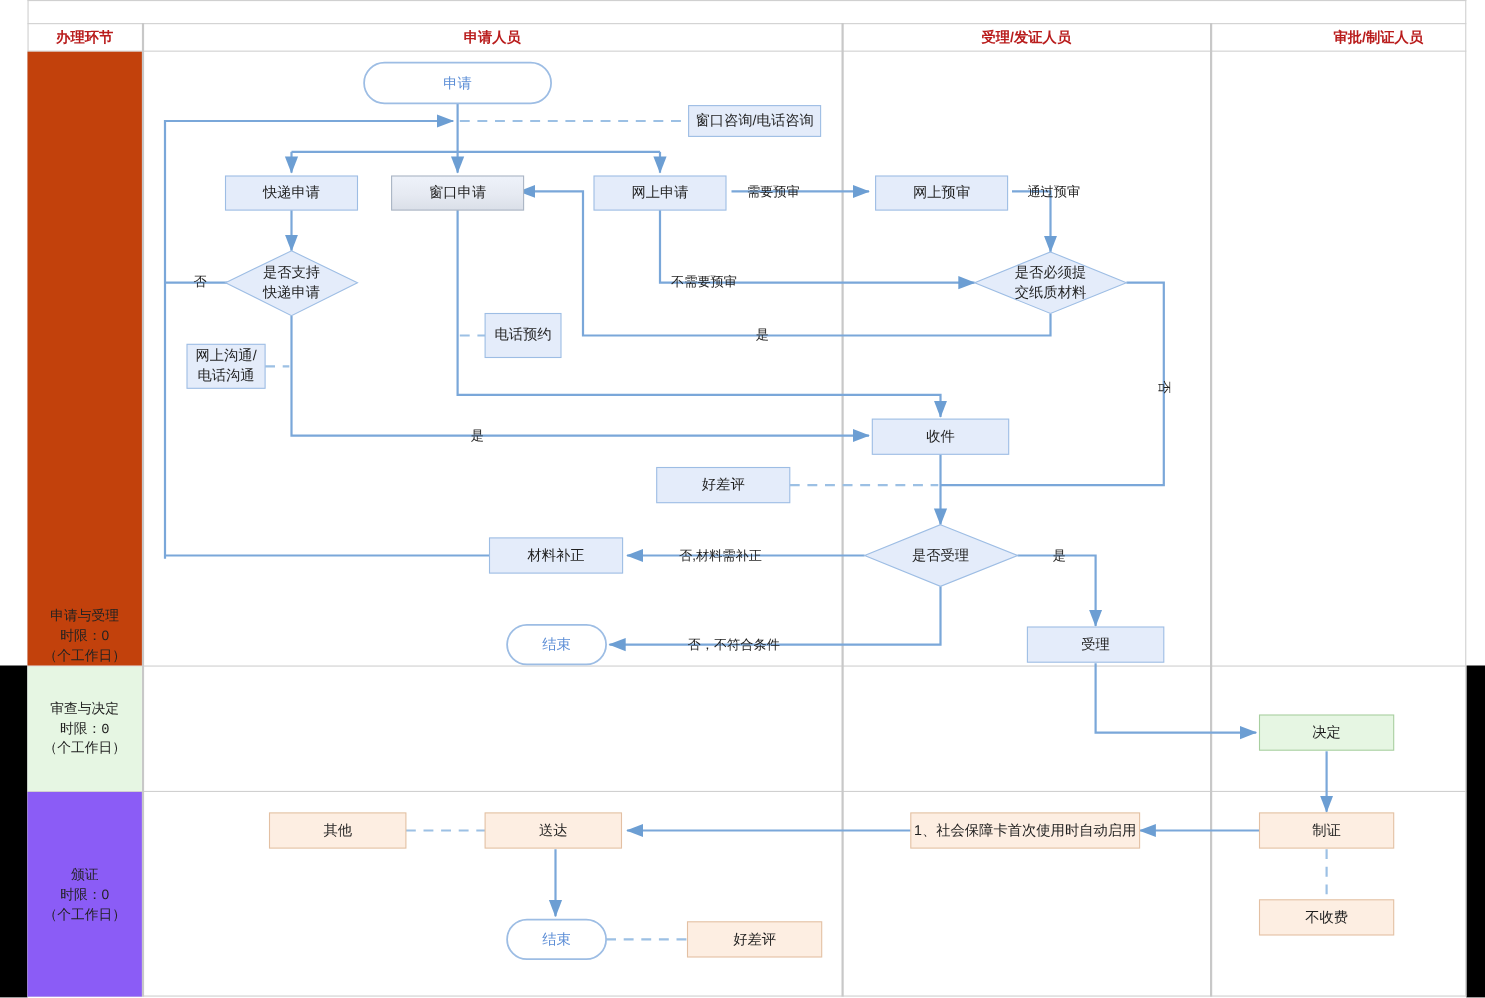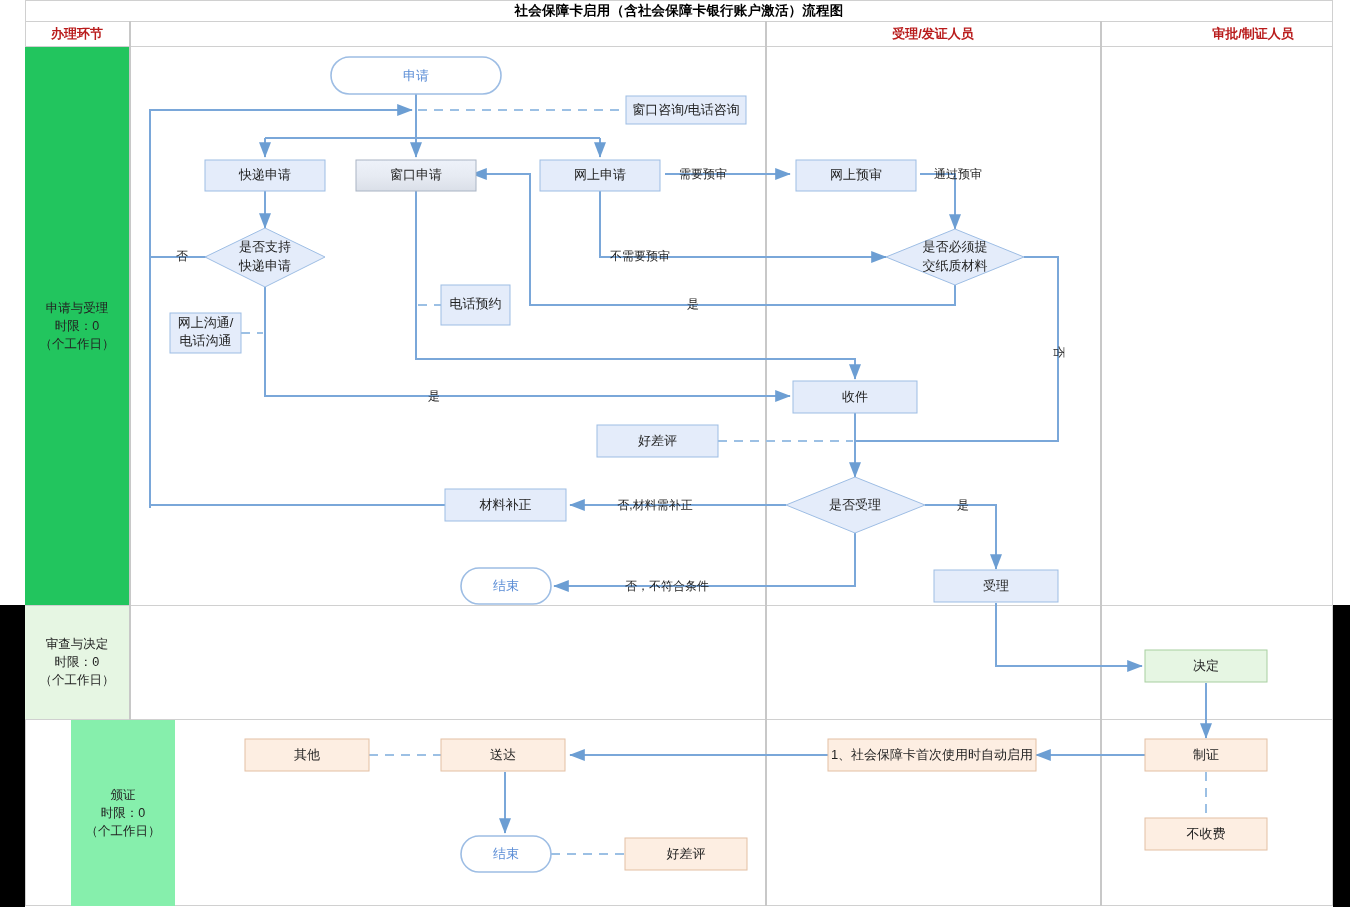--- a/index.html
+++ b/index.html
@@ -49,23 +49,23 @@
   #head-col3  { left: 1137px; width: 232px; }
 
   
   .phase-cell {
     position: absolute; left: 25px; width: 104px;
     display: flex; flex-direction: column;
     align-items: center; justify-content: center;
     font-size: 12.5px; color: #222; line-height: 18px;
     text-align: center;
   }
-  #phase-1 { top: 47px;  height: 558px; background: #22c55e; }
+  #phase-1 { top: 47px;  height: 558px; background: #c2410c; justify-content: flex-end; }
   #phase-2 { top: 606px; height: 113px; background: #e6f6e3; font-family: Liberation Mono, monospace; }
-  #phase-3 { top: 720px; height: 186px; background: #86efac; margin-left: 46px; }
+  #phase-3 { top: 720px; height: 186px; background: #8b5cf6; }
 
   
   .lane-body { position: absolute; background: #ffffff; }
 
   
   #flow {
     position: absolute; left: 0; top: 0;
     width: 1350px; height: 907px;
     pointer-events: none;
   }
@@ -104,23 +104,23 @@
   <div class="grid-line h-line" style="left:25px;top:605px;width:1308px;"></div>
   <div class="grid-line h-line" style="left:25px;top:719px;width:1308px;"></div>
   <div class="grid-line h-line" style="left:25px;top:905px;width:1308px;"></div>
 
   <div class="grid-line v-line" style="left:25px;top:0px;height:906px;"></div>
   <div class="grid-line v-line thick" style="left:129px;top:21px;height:885px;"></div>
   <div class="grid-line v-line thick" style="left:765px;top:21px;height:885px;"></div>
   <div class="grid-line v-line thick" style="left:1100px;top:21px;height:885px;"></div>
   <div class="grid-line v-line" style="left:1332px;top:0px;height:906px;"></div>
 
-  <div id="title-bar">社会保障卡启用（含社会保障卡银行账户激活）流程图</div>
 
   <div class="col-head" id="head-phase">办理环节</div>
+  <div class="col-head" id="head-col1">申请人员</div>
   <div class="col-head" id="head-col2">受理/发证人员</div>
   <div class="col-head" id="head-col3">审批/制证人员</div>
 
   <div class="phase-cell" id="phase-1">
     <span>申请与受理</span>
     <span>时限：0</span>
     <span>（个工作日）</span>
   </div>
   <div class="phase-cell" id="phase-2">
     <span>审查与决定</span>

